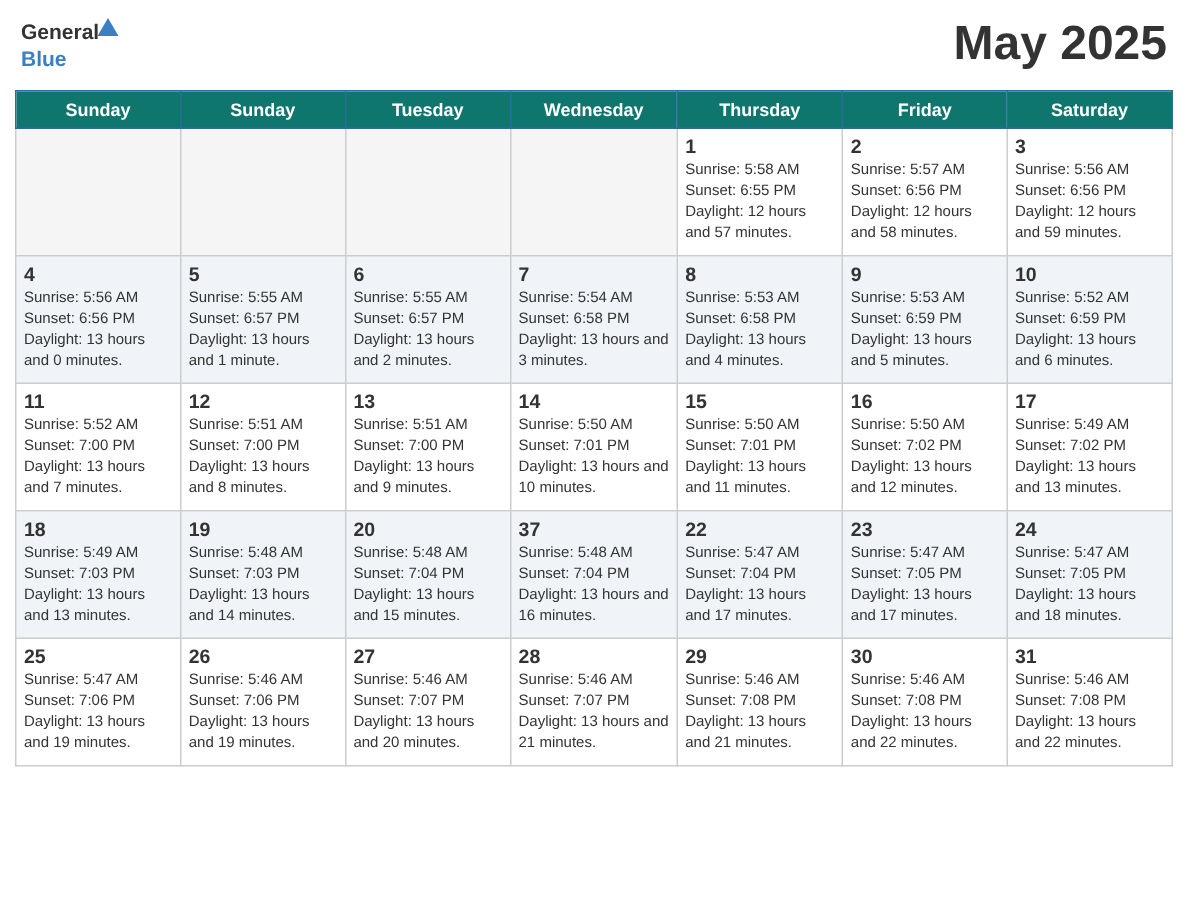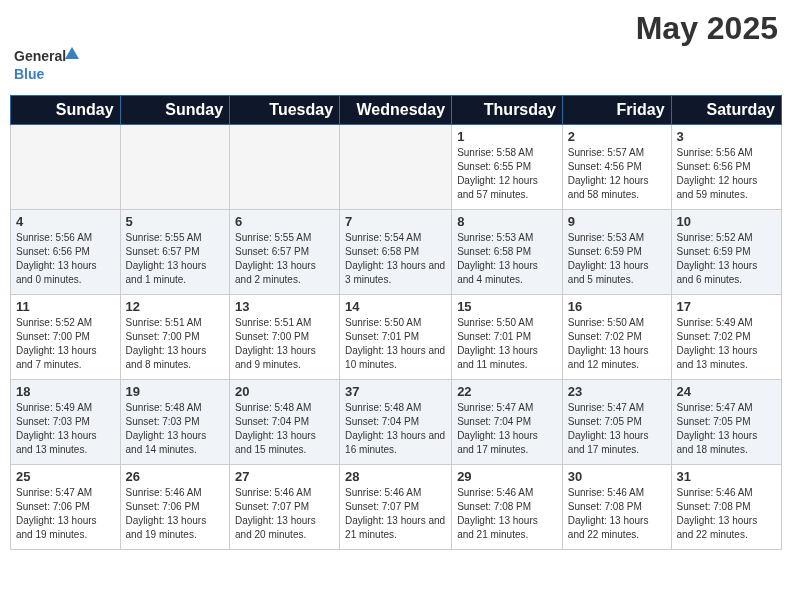--- a/index.html
+++ b/index.html
@@ -14,46 +14,45 @@
       display: flex;
       justify-content: space-between;
       align-items: flex-start;
       margin-bottom: 8px;
       padding: 0 4px;
     }
     .logo {
       display: flex;
       align-items: flex-start;
       gap: 2px;
-      margin-top: 35px;
     }
     .title-area {
       text-align: center;
     }
     .month-year {
       font-size: 32px;
       font-weight: bold;
       color: #333;
     }
     .location {
       font-size: 16px;
       color: #555;
     }
     .calendar {
       width: 100%;
       border-collapse: collapse;
       border: 1px solid #ccc;
     }
     .calendar th {
-      background-color: #0f172a;
+      background-color: #0f766e;
       color: #fff;
-      font-size: 16px;
+      font-size: 12px;
       font-weight: bold;
       padding: 5px 6px;
-      text-align: right;
+      text-align: center;
       border: 1px solid #2e6aa0;
     }
     .calendar td {
       vertical-align: top;
       padding: 4px 5px;
       border: 1px solid #ccc;
       width: 113px;
       min-height: 80px;
       font-size: 10px;
       color: #333;
@@ -120,21 +119,21 @@
         <td>
           <div class="day-number">1</div>
           <div class="day-detail">Sunrise: 5:58 AM
 Sunset: 6:55 PM
 Daylight: 12 hours
 and 57 minutes.</div>
         </td>
         <td>
           <div class="day-number">2</div>
           <div class="day-detail">Sunrise: 5:57 AM
-Sunset: 4:56 PM
+Sunset: 6:56 PM
 Daylight: 12 hours
 and 58 minutes.</div>
         </td>
         <td>
           <div class="day-number">3</div>
           <div class="day-detail">Sunrise: 5:56 AM
 Sunset: 6:56 PM
 Daylight: 12 hours
 and 59 minutes.</div>
         </td>

